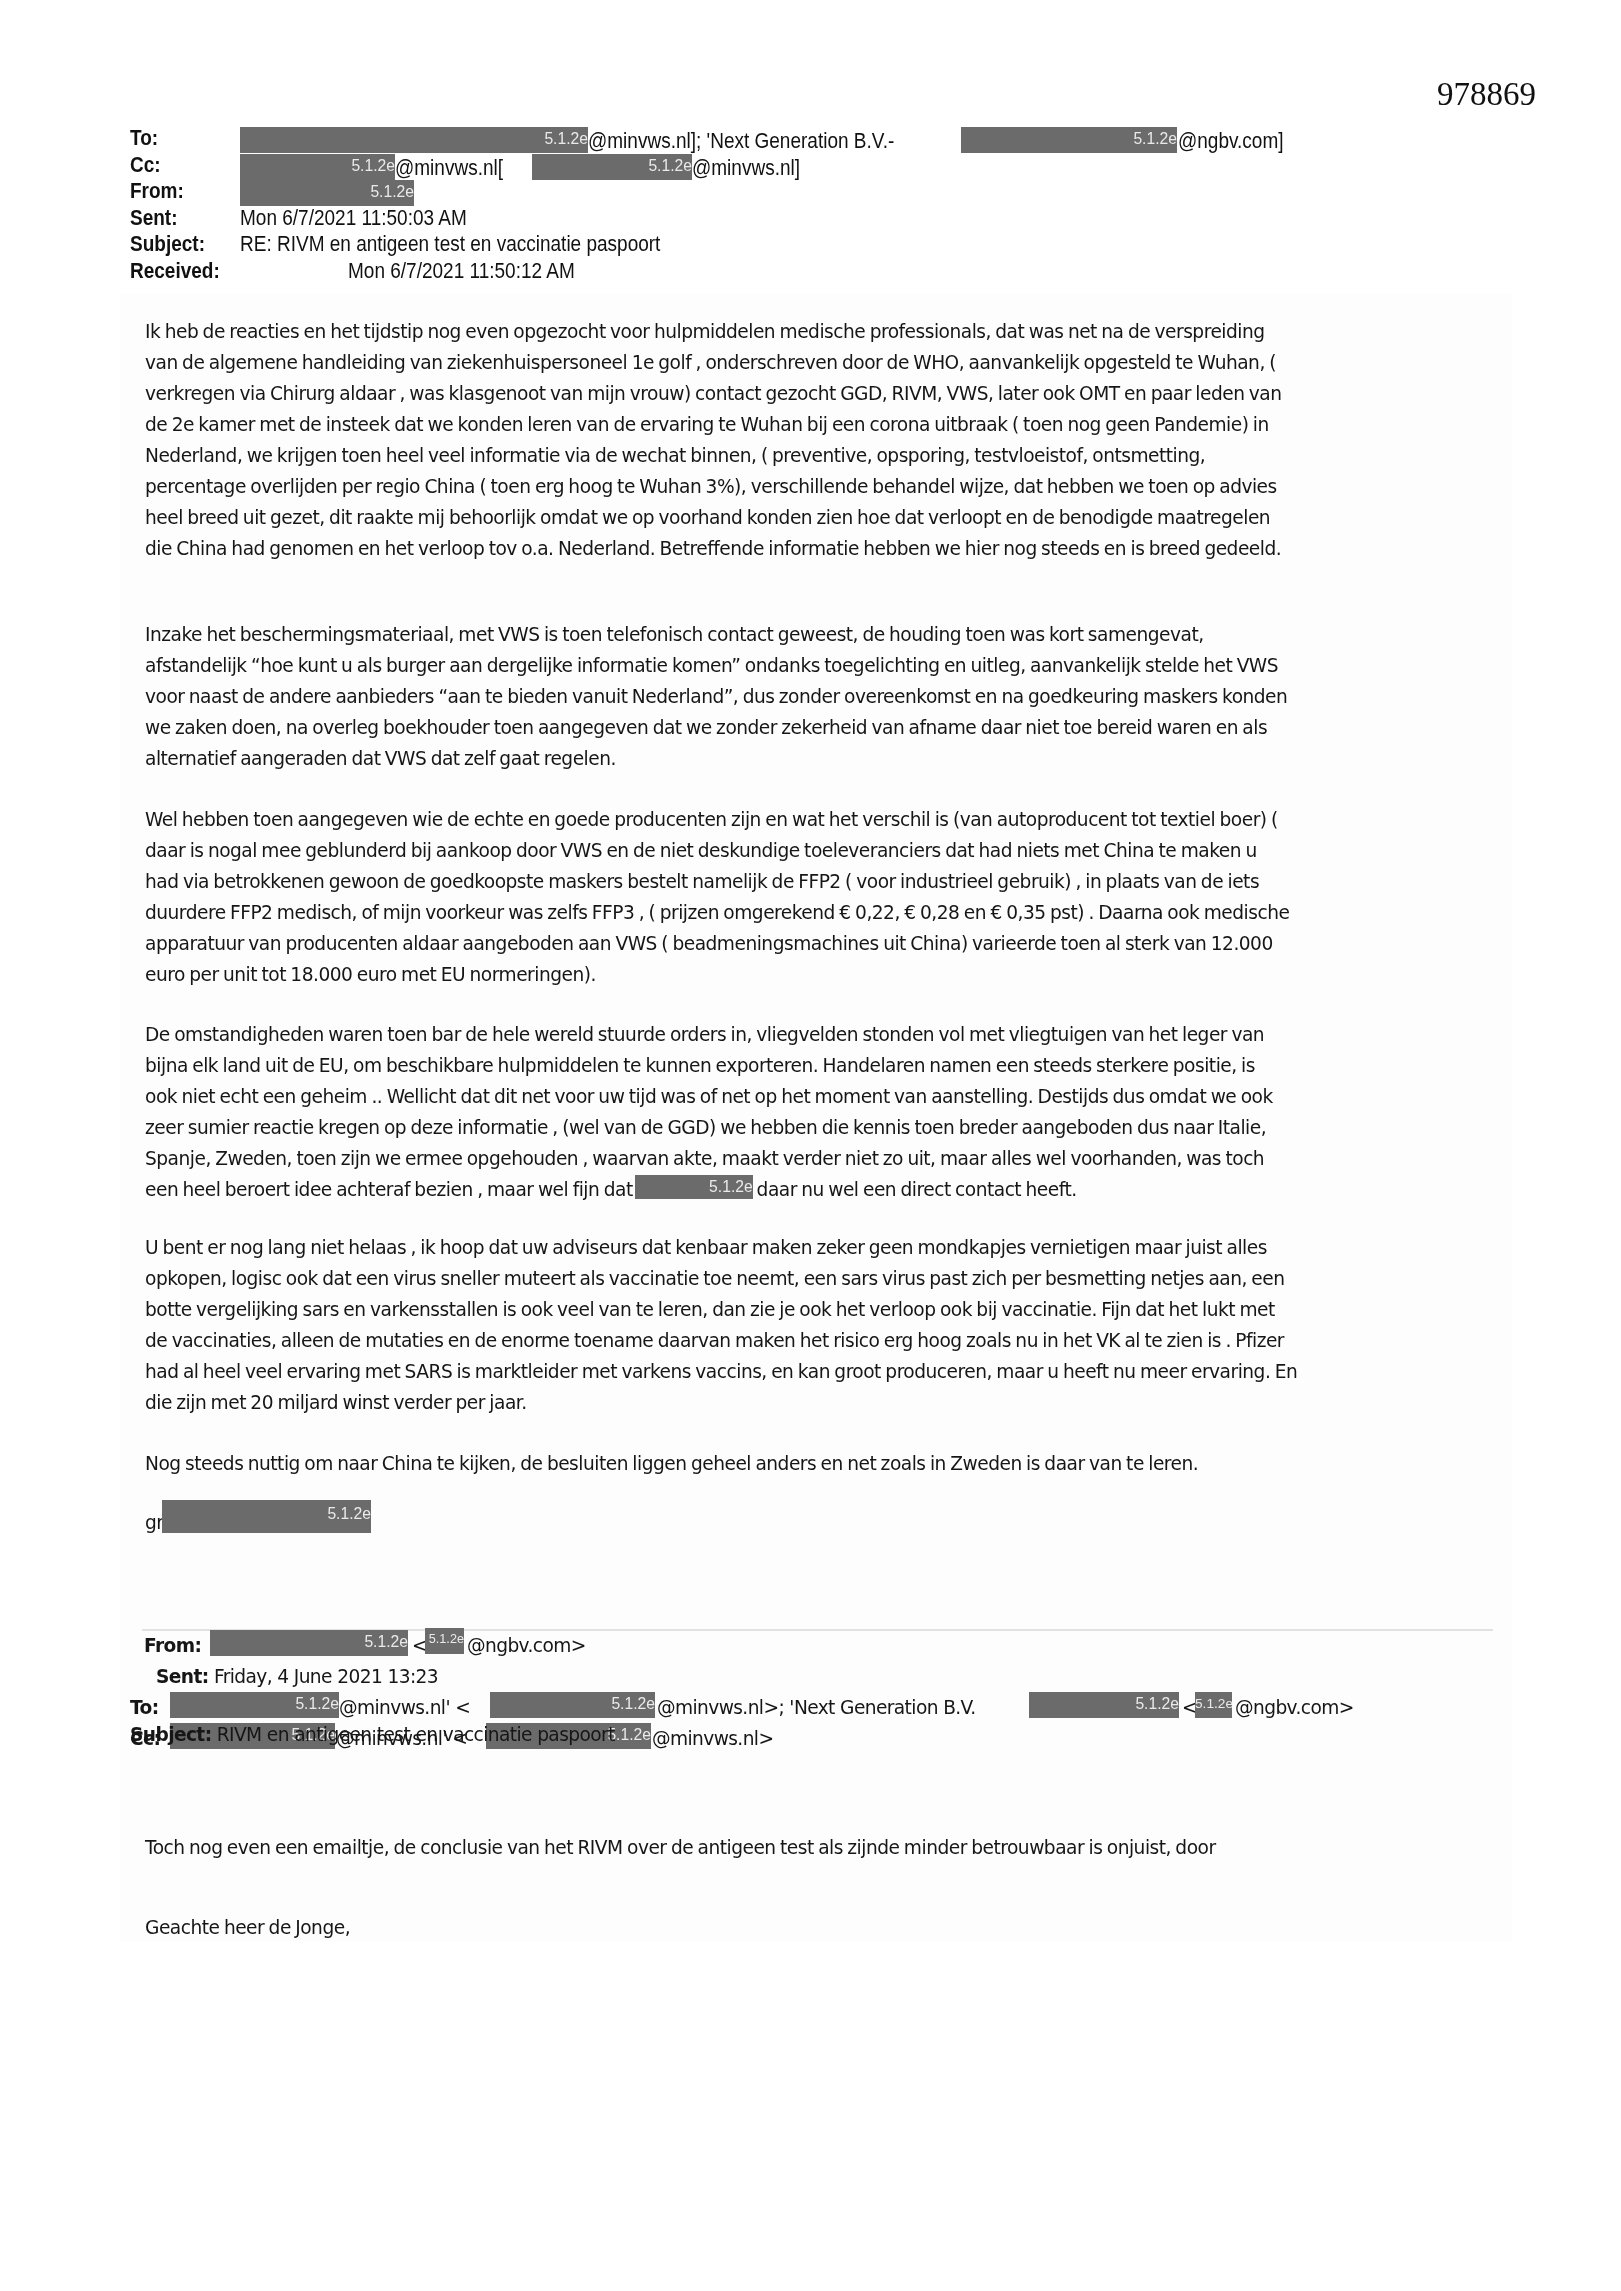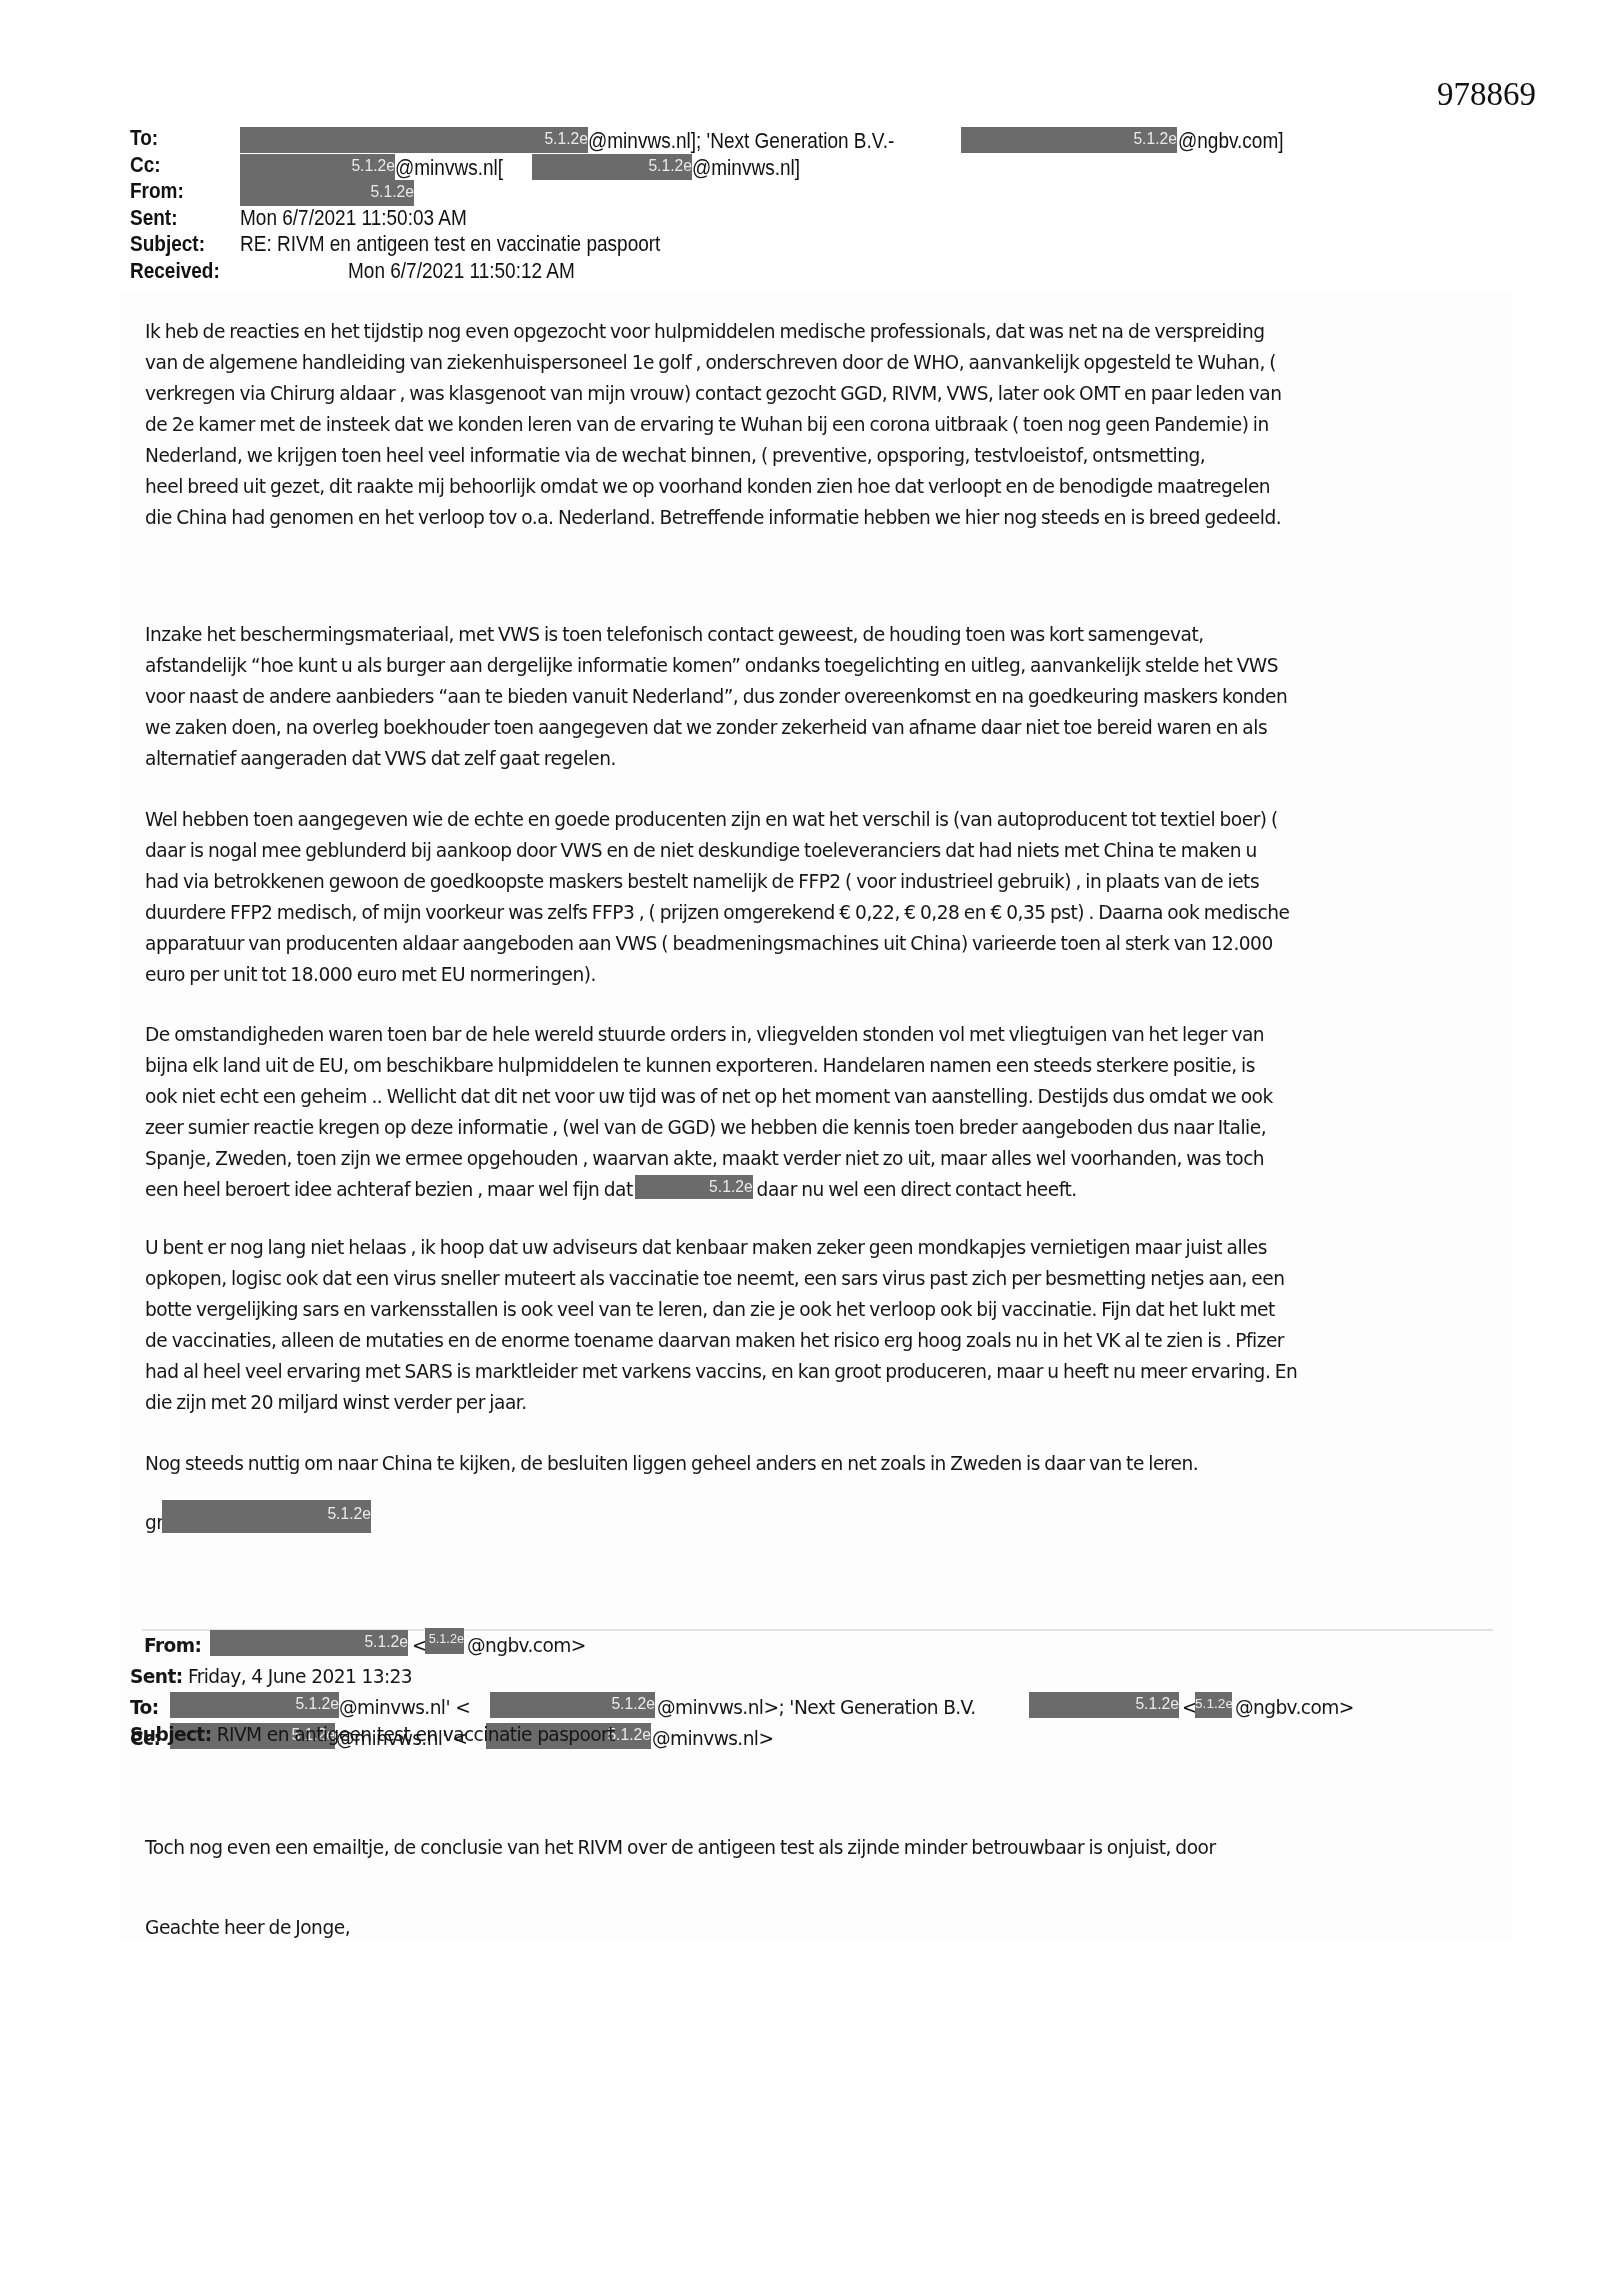--- a/index.html
+++ b/index.html
@@ -60,20 +60,21 @@
 <span class="redact abs" style="left:240px;top:180px;width:174px;">5.1.2e</span>
 
 <div class="shade"></div>
 
 <div class="body-text" style="top:316px;">
   <p>Ik heb de reacties en het tijdstip nog even opgezocht voor hulpmiddelen medische professionals, dat was net na de verspreiding</p>
   <p>van de algemene handleiding van ziekenhuispersoneel 1e golf , onderschreven door de WHO, aanvankelijk opgesteld te Wuhan, (</p>
   <p>verkregen via Chirurg aldaar , was klasgenoot van mijn vrouw) contact gezocht GGD, RIVM, VWS, later ook OMT en paar leden van</p>
   <p>de 2e kamer  met de insteek dat we konden leren van de ervaring te Wuhan bij een corona uitbraak ( toen nog geen Pandemie)   in</p>
   <p>Nederland, we krijgen toen heel veel informatie via de wechat binnen, ( preventive, opsporing, testvloeistof, ontsmetting,</p>
+  <p>percentage overlijden per regio China ( toen erg hoog te Wuhan  3%), verschillende behandel wijze, dat hebben we toen op advies</p>
   <p>heel breed uit gezet, dit raakte mij behoorlijk omdat we op voorhand konden zien hoe dat verloopt en de benodigde maatregelen</p>
   <p>die China had genomen  en het verloop tov o.a. Nederland. Betreffende informatie hebben we hier nog steeds en is breed gedeeld.</p>
 </div>
 
 <div class="body-text" style="top:619px;">
   <p>Inzake  het beschermingsmateriaal, met VWS is toen telefonisch contact geweest, de houding toen was kort samengevat,</p>
   <p>afstandelijk “hoe kunt u als burger aan dergelijke informatie komen” ondanks toegelichting en uitleg, aanvankelijk stelde het VWS</p>
   <p>voor naast de andere aanbieders “aan te bieden vanuit Nederland”, dus zonder overeenkomst en na goedkeuring maskers konden</p>
   <p>we zaken doen, na overleg boekhouder toen aangegeven dat we zonder zekerheid van afname daar niet toe bereid waren en als</p>
   <p>alternatief aangeraden dat VWS dat zelf gaat regelen.</p>
@@ -120,21 +121,21 @@
 <div class="divider"></div>
 
 <div class="hdr2" style="top:1631px;left:144px;">
   <b>From:</b>
 </div>
 <span class="redact abs" style="left:210px;top:1630px;width:198px;">5.1.2e</span>
 <span class="hdr2" style="top:1631px;left:412px;">&lt;</span>
 <span class="redact abs" style="left:425px;top:1628px;width:39px;font-size:12.7px;">5.1.2e</span>
 <span class="hdr2" style="top:1631px;left:467px;">@ngbv.com&gt;</span>
 
-<div class="hdr2" style="top:1662px;">
+<div class="hdr2" style="top:1662px;margin-left:26px;">
   <b>Sent:</b> <span>Friday, 4 June 2021 13:23</span>
 </div>
 
 <div class="hdr2" style="top:1693px;">
   <b>To:</b>
 </div>
 <span class="redact abs" style="left:170px;top:1692px;width:169px;">5.1.2e</span>
 <span class="hdr2" style="top:1693px;left:339px;">@minvws.nl' &lt;</span>
 <span class="redact abs" style="left:490px;top:1692px;width:165px;">5.1.2e</span>
 <span class="hdr2" style="top:1693px;left:657px;">@minvws.nl&gt;; 'Next Generation B.V.</span>

